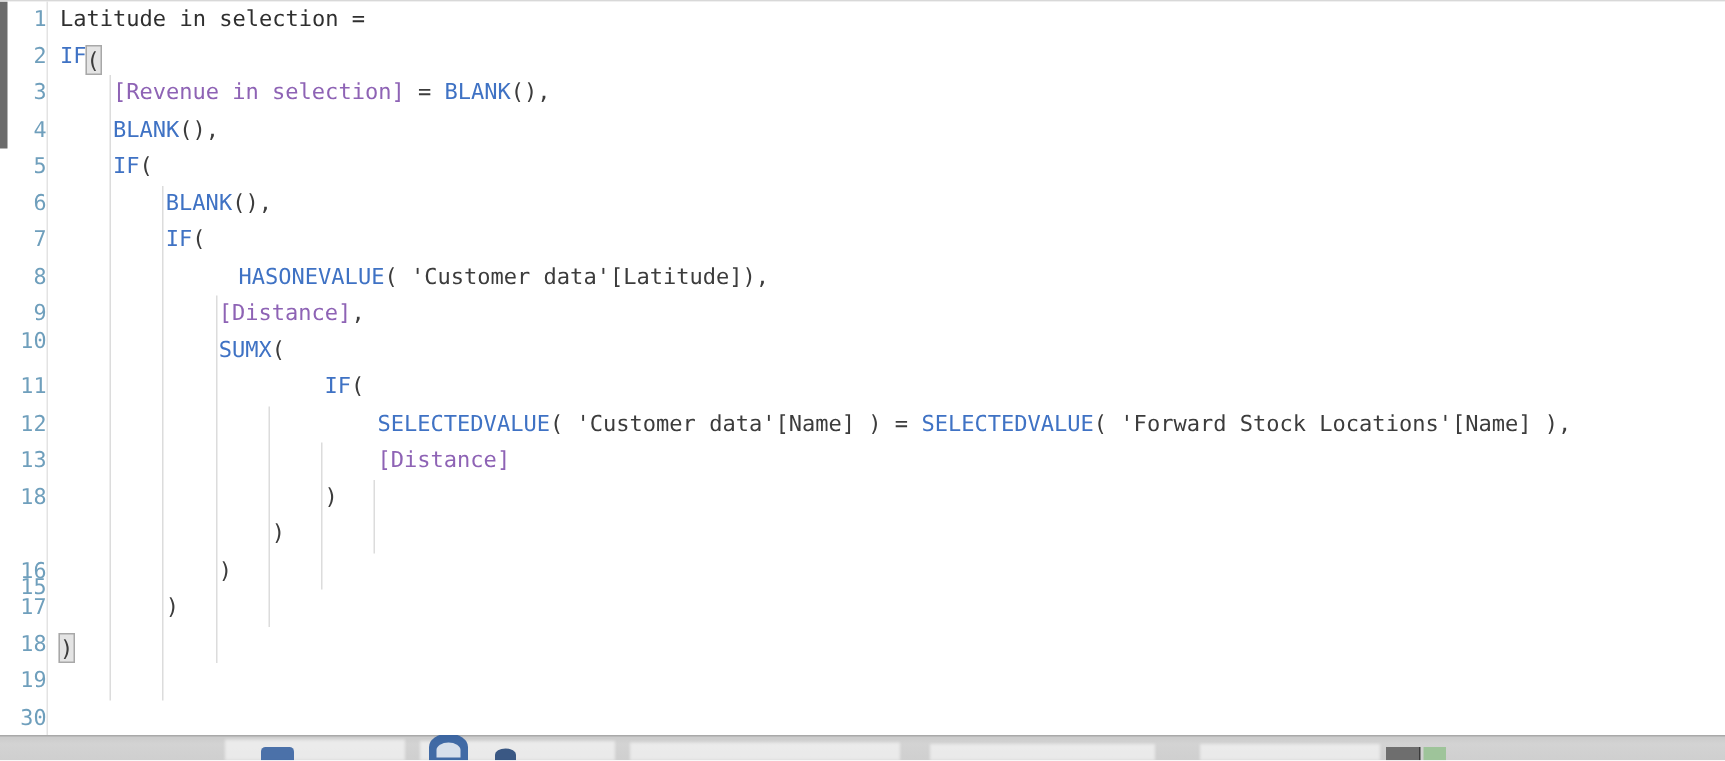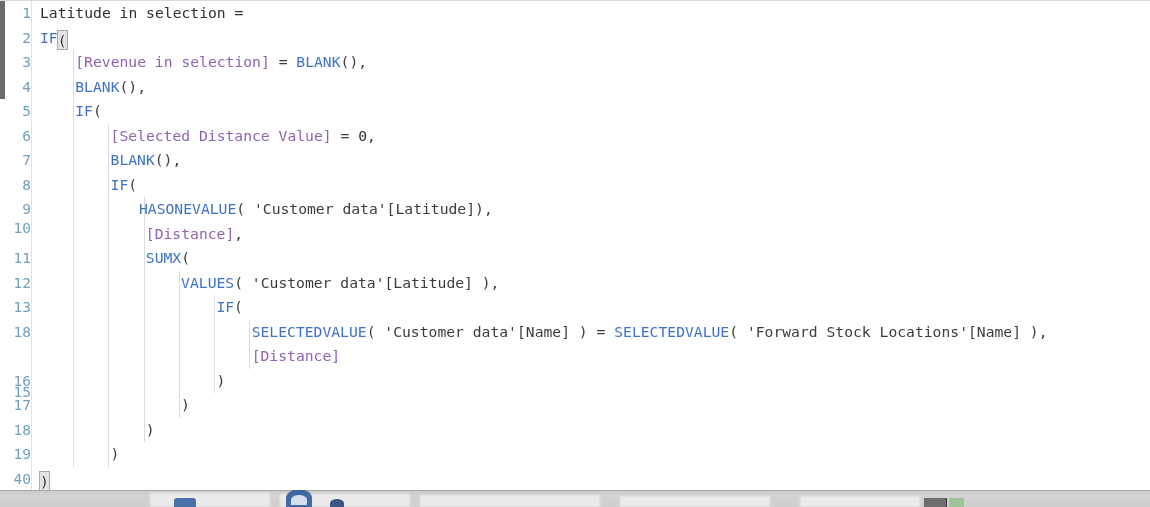--- a/index.html
+++ b/index.html
@@ -130,46 +130,44 @@
         <div class="ln" style="top: 215px;">10</div>
         <div class="ln" style="top: 245px;">11</div>
         <div class="ln" style="top: 269.5px;">12</div>
         <div class="ln" style="top: 294px; margin-left: 44px;">13</div>
         <div class="ln" style="top: 318.5px;">18</div>
         <div class="ln" style="top: 343px; margin-top: 36px;">15</div>
         <div class="ln" style="top: 367.5px;">16</div>
         <div class="ln" style="top: 392px;">17</div>
         <div class="ln" style="top: 416.5px;">18</div>
         <div class="ln" style="top: 441px;">19</div>
-        <div class="ln" style="top: 465.5px;">40</div>
+        <div class="ln" style="top: 465.5px;">30</div>
       </div>
     <div class="gutter-sep"></div>
 
     <div class="code-area">
       <div class="guides" id="guides">
           <div class="guide" style="left: 9px; top: 49px; height: 416.5px;"></div>
           <div class="guide" style="left: 44.28px; top: 122.5px; height: 343px;"></div>
           <div class="guide" style="left: 79.56px; top: 196px; height: 245px;"></div>
           <div class="guide" style="left: 114.84px; top: 269.5px; height: 147px;"></div>
           <div class="guide" style="left: 150.12px; top: 294px; height: 98px;"></div>
           <div class="guide" style="left: 185.4px; top: 318.5px; height: 49px;"></div>
         </div>
       <div class="lines" id="lines">
           <div class="row"><div class="code" style="left: 8px;"><span class="t-plain">Latitude in selection =</span></div></div>
           <div class="row"><div class="code" style="left: 8px;"><span class="t-fn">IF</span><span class="paren-hl t-punc">(</span></div></div>
           <div class="row"><div class="code" style="left: 43.28px;"><span class="t-meas">[Revenue in selection]</span><span class="t-op"> = </span><span class="t-fn">BLANK</span><span class="t-punc">(),</span></div></div>
           <div class="row"><div class="code" style="left: 43.28px;"><span class="t-fn">BLANK</span><span class="t-punc">(),</span></div></div>
           <div class="row"><div class="code" style="left: 43.28px;"><span class="t-fn">IF</span><span class="t-punc">(</span></div></div>
-          <div class="row"><div class="code" style="left: 78.56px;"><span class="t-meas">[Selected Distance Value]</span><span class="t-op"> = </span><span class="t-num">0</span><span class="t-punc">,</span></div></div>
           <div class="row"><div class="code" style="left: 78.56px;"><span class="t-fn">BLANK</span><span class="t-punc">(),</span></div></div>
           <div class="row"><div class="code" style="left: 78.56px;"><span class="t-fn">IF</span><span class="t-punc">(</span></div></div>
-          <div class="row"><div class="code" style="left: 107px;"><span class="t-fn">HASONEVALUE</span><span class="t-punc">( </span><span class="t-ref">'Customer data'[Latitude]</span><span class="t-punc">),</span></div></div>
+          <div class="row"><div class="code" style="left: 127px;"><span class="t-fn">HASONEVALUE</span><span class="t-punc">( </span><span class="t-ref">'Customer data'[Latitude]</span><span class="t-punc">),</span></div></div>
           <div class="row"><div class="code" style="left: 113.84px;"><span class="t-meas">[Distance]</span><span class="t-punc">,</span></div></div>
           <div class="row"><div class="code" style="left: 113.84px;"><span class="t-fn">SUMX</span><span class="t-punc">(</span></div></div>
-          <div class="row"><div class="code" style="left: 149.12px;"><span class="t-fn">VALUES</span><span class="t-punc">( </span><span class="t-ref">'Customer data'[Latitude]</span><span class="t-punc"> ),</span></div></div>
           <div class="row"><div class="code" style="left: 184.4px;"><span class="t-fn">IF</span><span class="t-punc">(</span></div></div>
           <div class="row"><div class="code" style="left: 219.68px;"><span class="t-fn">SELECTEDVALUE</span><span class="t-punc">( </span><span class="t-ref">'Customer data'[Name]</span><span class="t-punc"> )</span><span class="t-op"> = </span><span class="t-fn">SELECTEDVALUE</span><span class="t-punc">( </span><span class="t-ref">'Forward Stock Locations'[Name]</span><span class="t-punc"> ),</span></div></div>
           <div class="row"><div class="code" style="left: 219.68px;"><span class="t-meas">[Distance]</span></div></div>
           <div class="row"><div class="code" style="left: 184.4px;"><span class="t-punc">)</span></div></div>
           <div class="row"><div class="code" style="left: 149.12px;"><span class="t-punc">)</span></div></div>
           <div class="row"><div class="code" style="left: 113.84px;"><span class="t-punc">)</span></div></div>
           <div class="row"><div class="code" style="left: 78.56px;"><span class="t-punc">)</span></div></div>
           <div class="row"><div class="code" style="left: 8px;"><span class="paren-hl t-punc">)</span></div></div>
         </div>
     </div>

